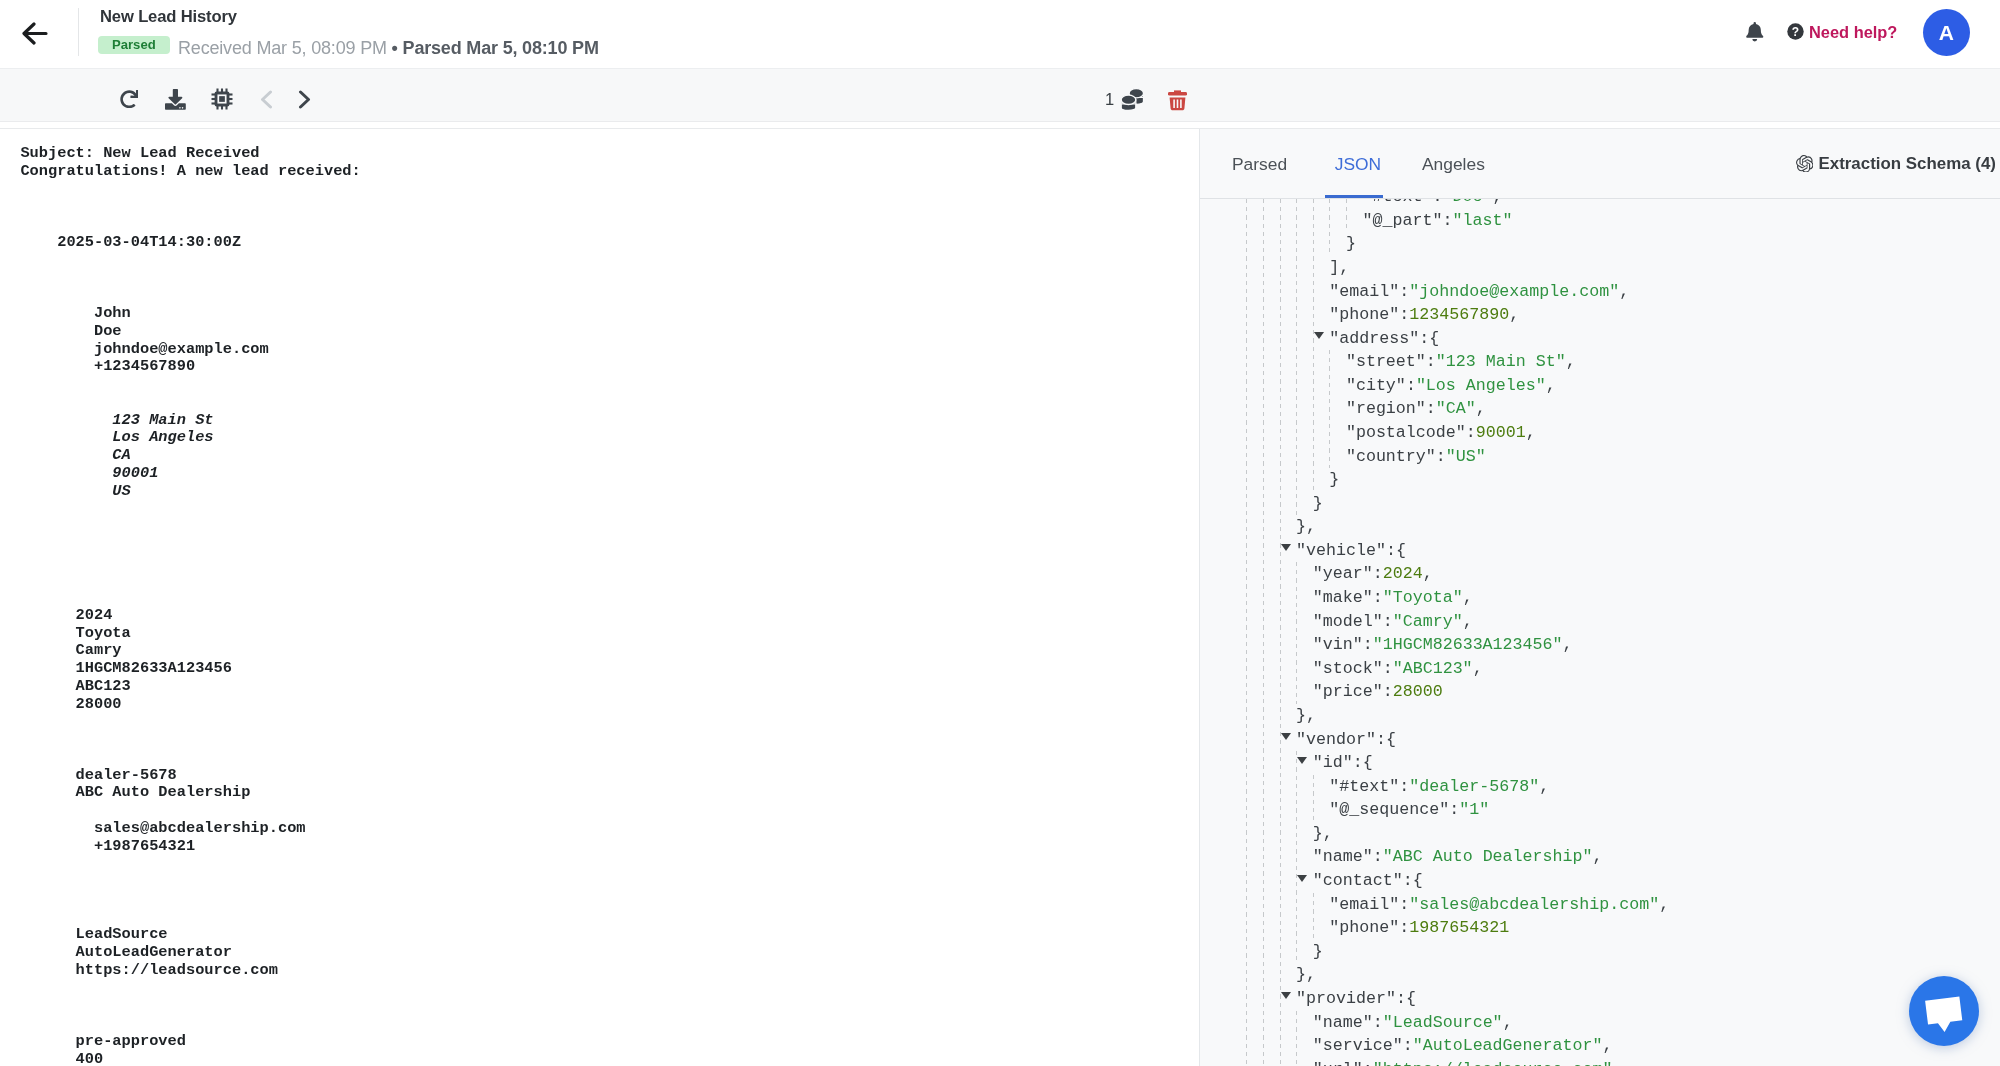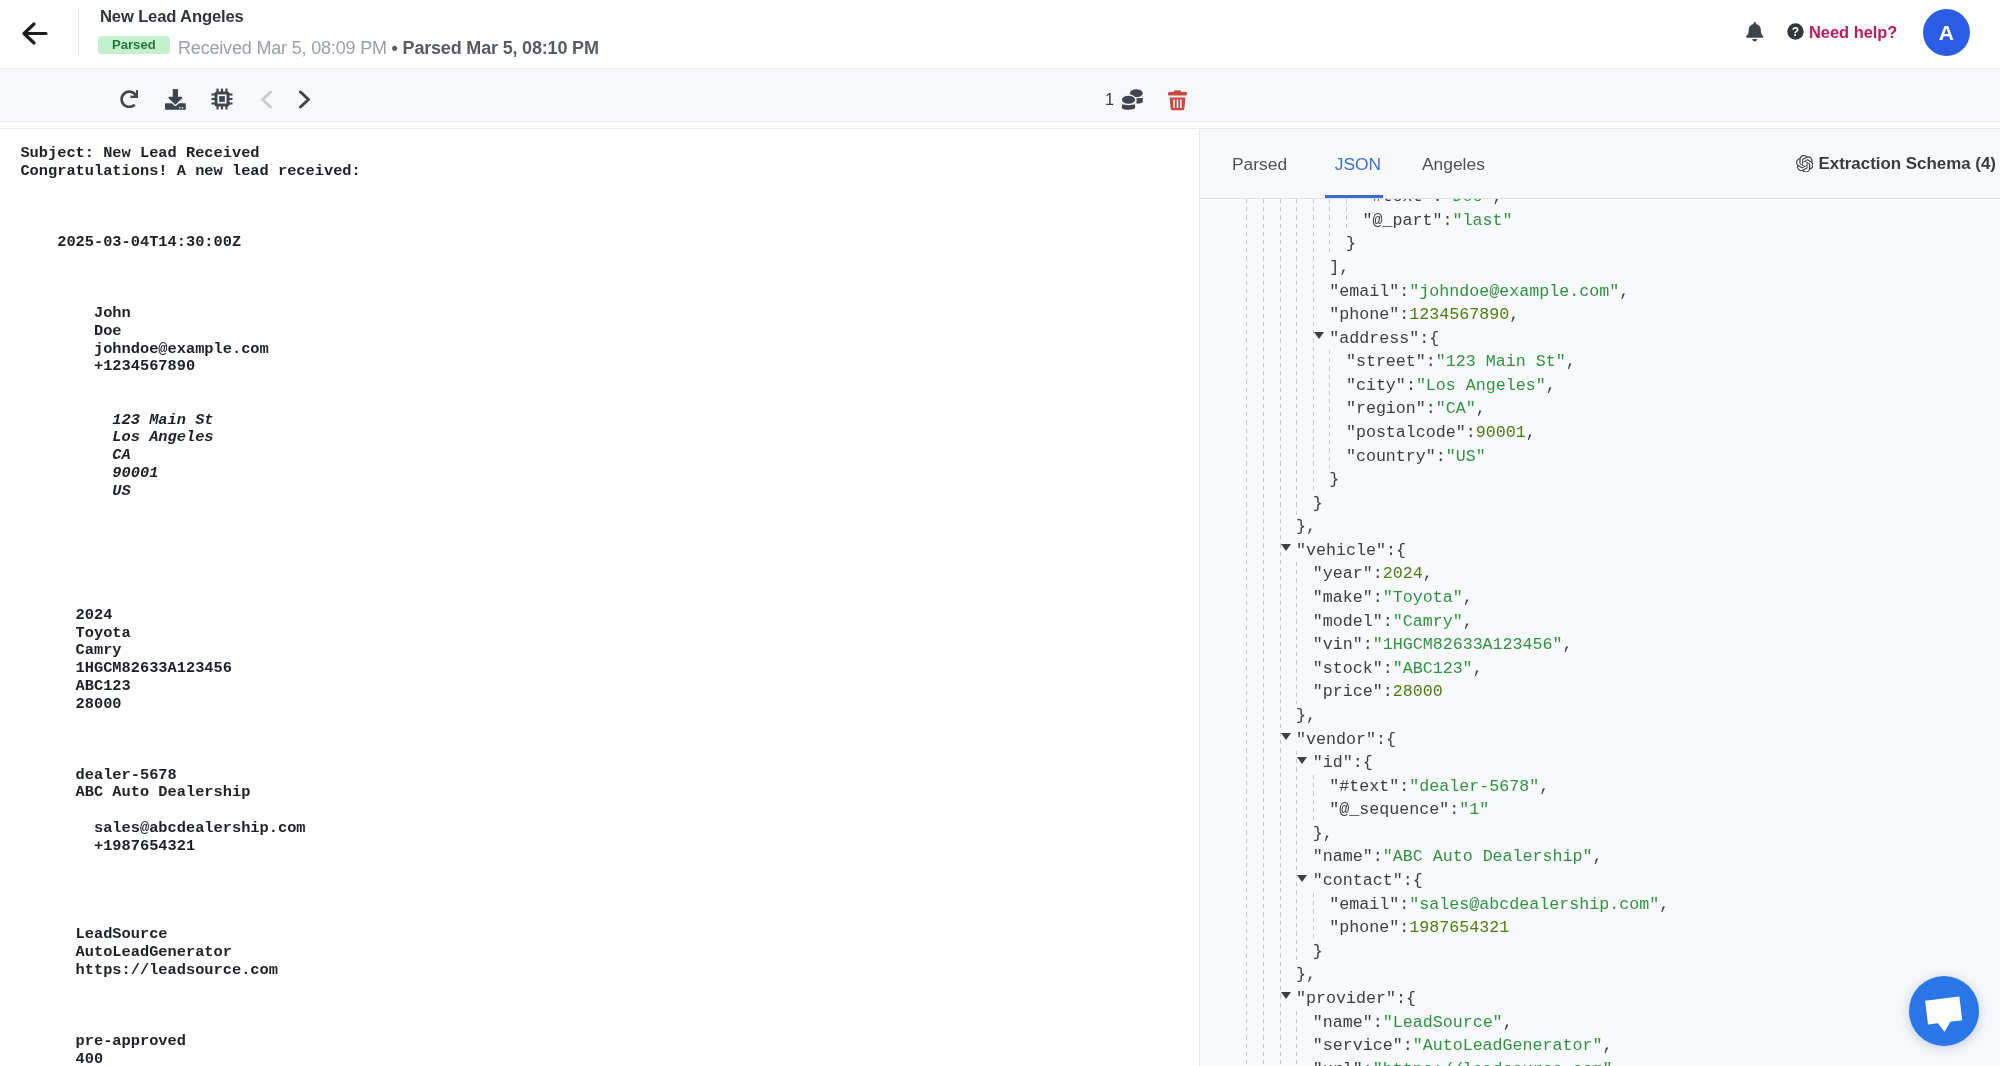--- a/index.html
+++ b/index.html
@@ -173,21 +173,21 @@
 <div class="jr" style="left:1312.7px;top:1034.09px"><k>"service"</k>:<s>"AutoLeadGenerator"</s>,</div>
 <div class="jr" style="left:1312.7px;top:1057.67px"><k>"url"</k>:<s>"https://leadsource.com"</s></div>
 </div>
   </div>
 
 <div id="header">
   <svg class="abs" style="left:21px;top:22px" width="27" height="23" viewBox="0 0 27 23">
     <path d="M13 2 L3 11.5 L13 21 M3.5 11.5 H25" stroke="#1b1d1f" stroke-width="3.2" fill="none" stroke-linecap="round" stroke-linejoin="round"></path>
   </svg>
   <div id="vdiv1"></div>
-  <div id="title">New Lead Angeles</div>
+  <div id="title">New Lead History</div>
   <div id="badge">Parsed</div>
   <div id="meta1">Received Mar 5, 08:09 PM <span class="dot">•</span> <b>Parsed Mar 5, 08:10 PM</b></div>
 
   <svg class="abs" style="left:1745px;top:22.3px" width="19.5" height="19.5" viewBox="0 0 448 512">
     <path fill="#3e444b" d="M224 512a64 64 0 0 0 64-64H160a64 64 0 0 0 64 64zm215.39-149.71c-19.32-20.76-55.47-51.99-55.47-154.29 0-77.7-54.48-139.9-127.94-155.16V32a32 32 0 1 0-64 0v20.84C118.56 68.1 64.08 130.3 64.08 208c0 102.3-36.15 133.53-55.47 154.29A31.42 31.42 0 0 0 0 384c.11 16.4 12.98 32 32.1 32h383.8c19.12 0 32-15.6 32.1-32a31.38 31.38 0 0 0-8.61-21.71z"></path>
   </svg>
   <svg class="abs" style="left:1786.5px;top:22.8px" width="17" height="17" viewBox="0 0 17 17">
     <circle cx="8.5" cy="8.5" r="8.2" fill="#34383d"></circle>
     <text x="8.5" y="12.7" font-family="Liberation Sans" font-size="12" font-weight="700" fill="#fff" text-anchor="middle">?</text>
   </svg>

